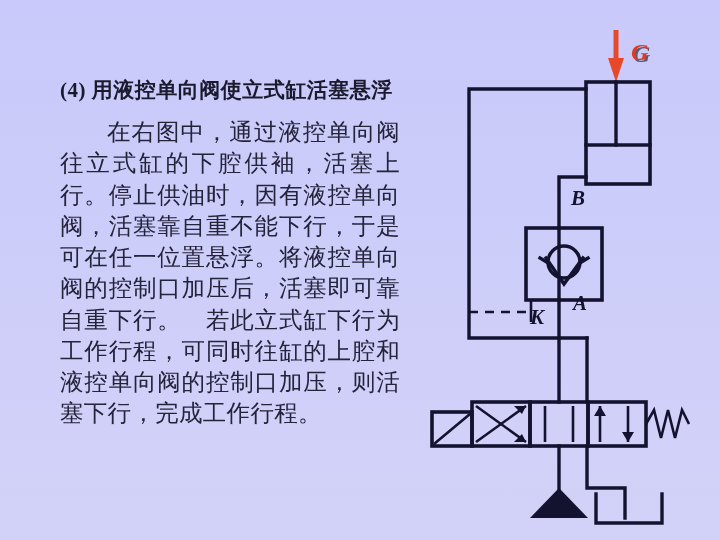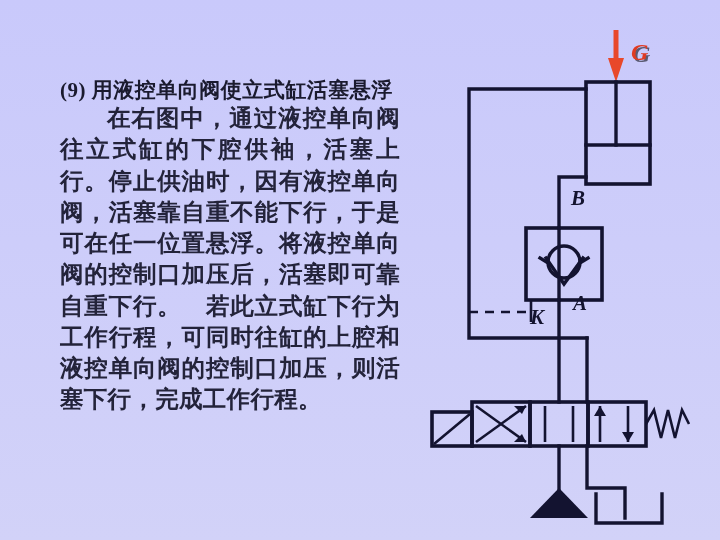--- a/index.html
+++ b/index.html
@@ -30,27 +30,27 @@
   }
   #slide-title {
     font-size: 21px;
     font-weight: bold;
     color: #1a1a2e;
     letter-spacing: 0.5px;
     white-space: nowrap;
     line-height: 1.2;
   }
   #body-text {
+    margin-top: 14px;
     font-size: 23.5px;
     color: #23233a;
     line-height: 1.33;
     text-align: justify;
     text-indent: 2em;
     letter-spacing: 0.3px;
-    font-weight: bold;
   }
 
   
   #diagram {
     position: absolute;
     left: 0;
     top: 0;
     width: 720px;
     height: 540px;
     pointer-events: none;
@@ -108,21 +108,21 @@
     font-size: 24px;
     text-shadow: 2px 2px 0 #5a5a72;
   }
 </style>
 </head>
 <body>
 
 <div id="slide">
 
   <div id="text-col">
-    <div id="slide-title">(9) 用液控单向阀使立式缸活塞悬浮</div>
+    <div id="slide-title">(4) 用液控单向阀使立式缸活塞悬浮</div>
     <div id="body-text">在右图中，通过液控单向阀往立式缸的下腔供袖，活塞上行。停止供油时，因有液控单向阀，活塞靠自重不能下行，于是可在任一位置悬浮。将液控单向阀的控制口加压后，活塞即可靠自重下行。　若此立式缸下行为工作行程，可同时往缸的上腔和液控单向阀的控制口加压，则活塞下行，完成工作行程。</div>
   </div>
 
   <svg id="diagram" viewBox="0 0 720 540">
 
     <g>
       <path class="arrow-red" d="M616 30 L616 66"></path>
       <path class="arrow-red-head" d="M616 82 L608 58 L624 58 Z"></path>
     </g>
 

